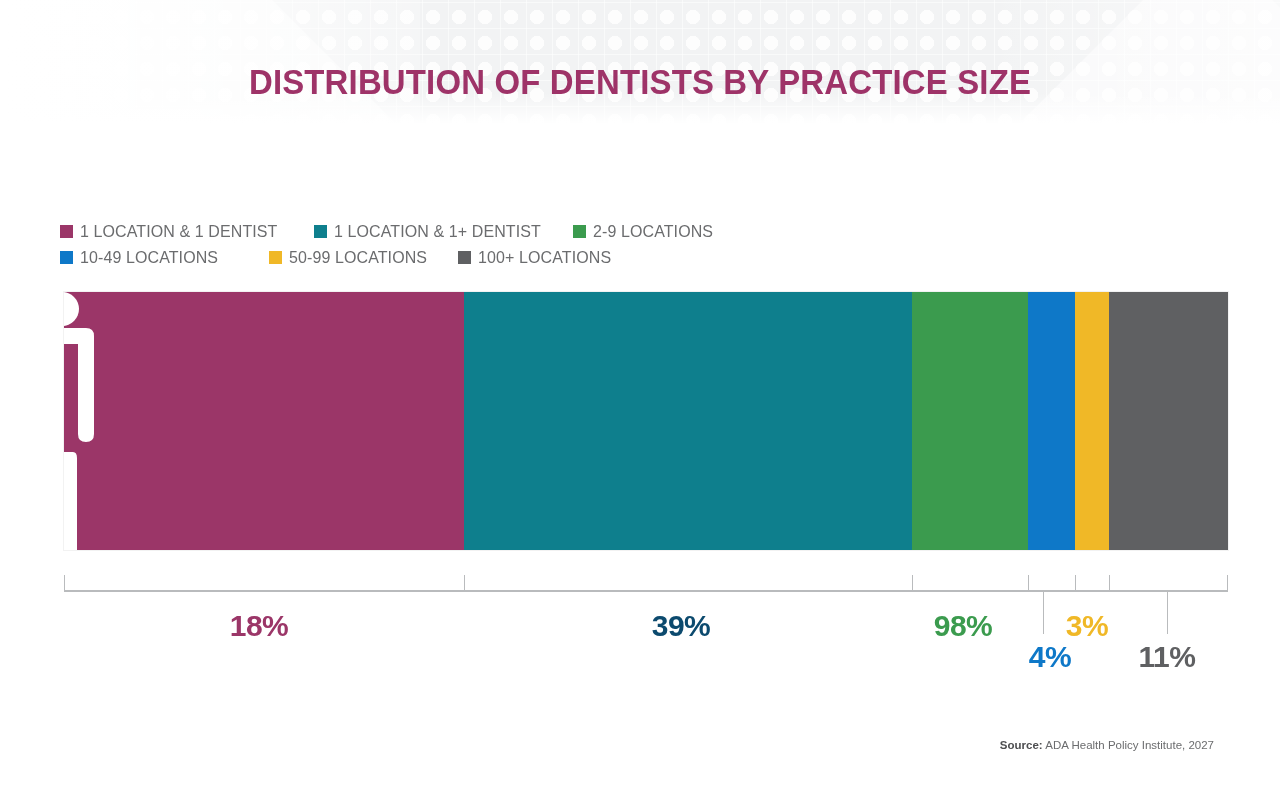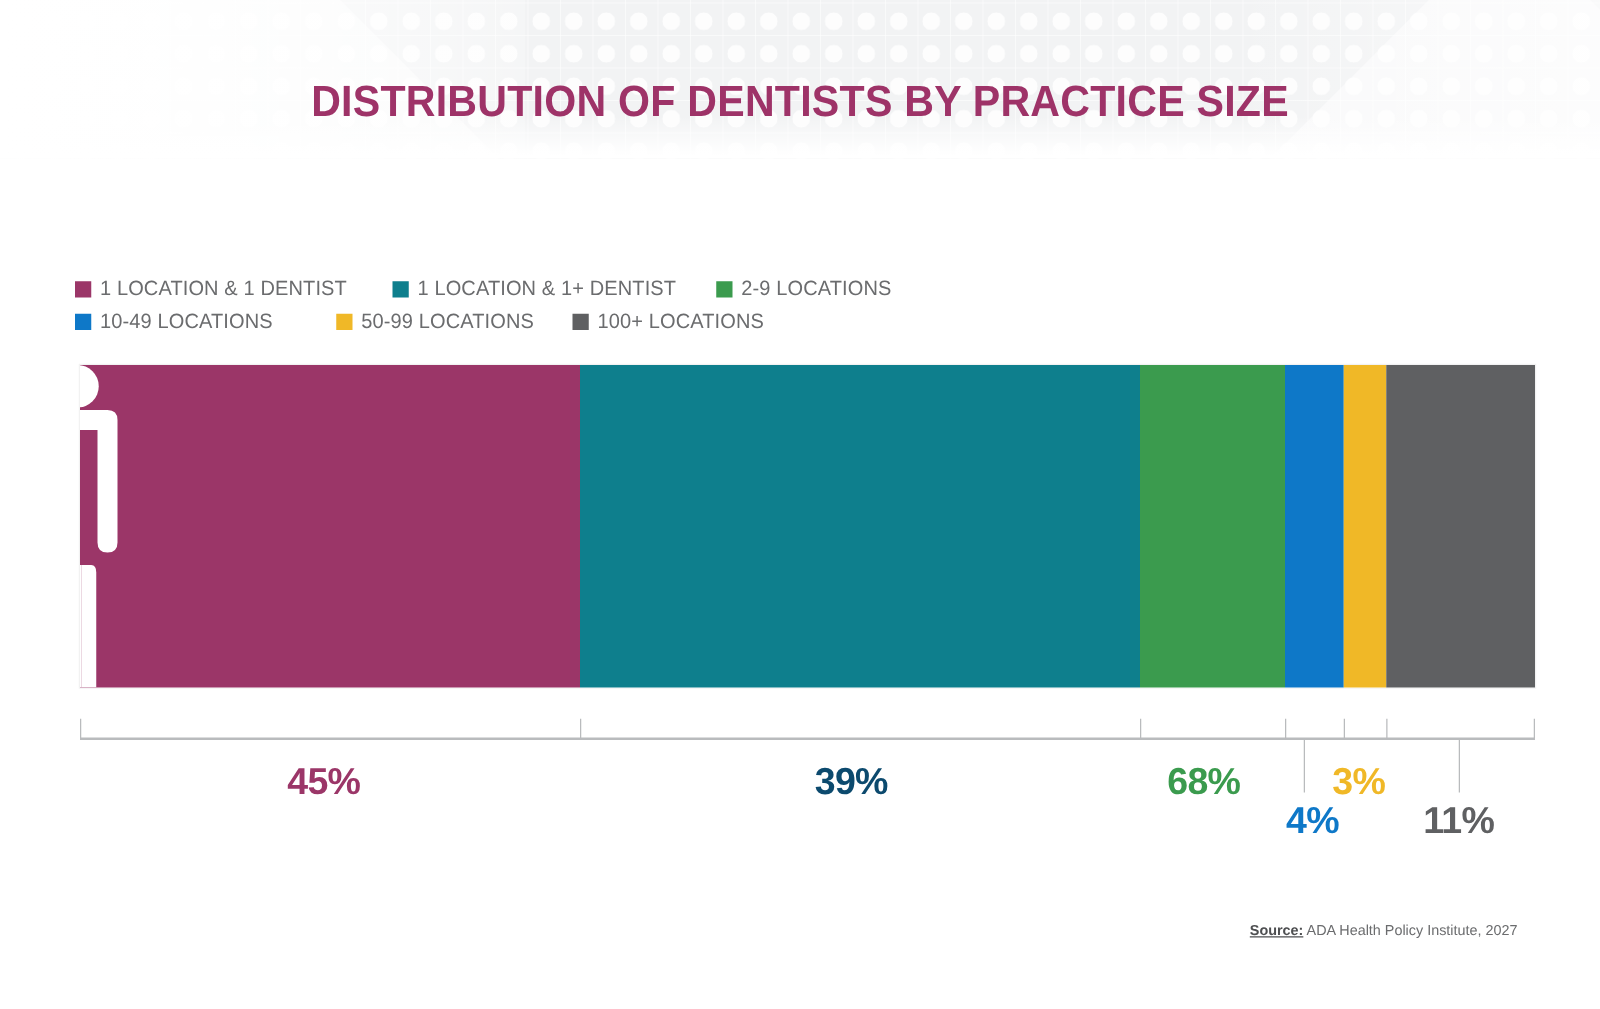--- a/index.html
+++ b/index.html
@@ -206,21 +206,20 @@
     right: 66px;
     top: 739px;
     font-family: "Liberation Sans", sans-serif;
     font-size: 11.5px;
     color: #6b6c6e;
     white-space: nowrap;
   }
   #source-note .src-bold {
     font-weight: bold;
     color: #4e4f51;
-    text-decoration: underline;
   }
 </style>
 </head>
 <body>
 
 <div id="header-band">
   <div id="header-pattern"></div>
   <div id="header-squares"></div>
   <div id="header-diag-1"></div>
   <div id="header-diag-2"></div>
@@ -291,23 +290,23 @@
 <div class="axis-tick" style="left:464px;"></div>
 <div class="axis-tick" style="left:912px;"></div>
 <div class="axis-tick" style="left:1028px;"></div>
 <div class="axis-tick" style="left:1075px;"></div>
 <div class="axis-tick" style="left:1109px;"></div>
 <div class="axis-tick" style="left:1227px;"></div>
 
 <div class="leader-line" style="left:1043px;top:592px;height:42px;"></div>
 <div class="leader-line" style="left:1167px;top:592px;height:42px;"></div>
 
-<div class="pct-label" style="left:194px;top:609px;width:130px;color:#9B3668;">45%</div>
+<div class="pct-label" style="left:194px;top:609px;width:130px;color:#9B3668;">18%</div>
 <div class="pct-label" style="left:616px;top:609px;width:130px;color:#0c4a6e;">39%</div>
-<div class="pct-label" style="left:898px;top:609px;width:130px;color:#3B9B4E;">68%</div>
+<div class="pct-label" style="left:898px;top:609px;width:130px;color:#3B9B4E;">98%</div>
 <div class="pct-label" style="left:985px;top:640px;width:130px;color:#0E78C8;">4%</div>
 <div class="pct-label" style="left:1022px;top:609px;width:130px;color:#F0B827;">3%</div>
 <div class="pct-label" style="left:1102px;top:640px;width:130px;color:#5F6062;">11%</div>
 
 <div id="source-note">
   <span class="src-bold">Source:</span>
   <span>ADA Health Policy Institute, 2027</span>
 </div>
 
 </body></html>

